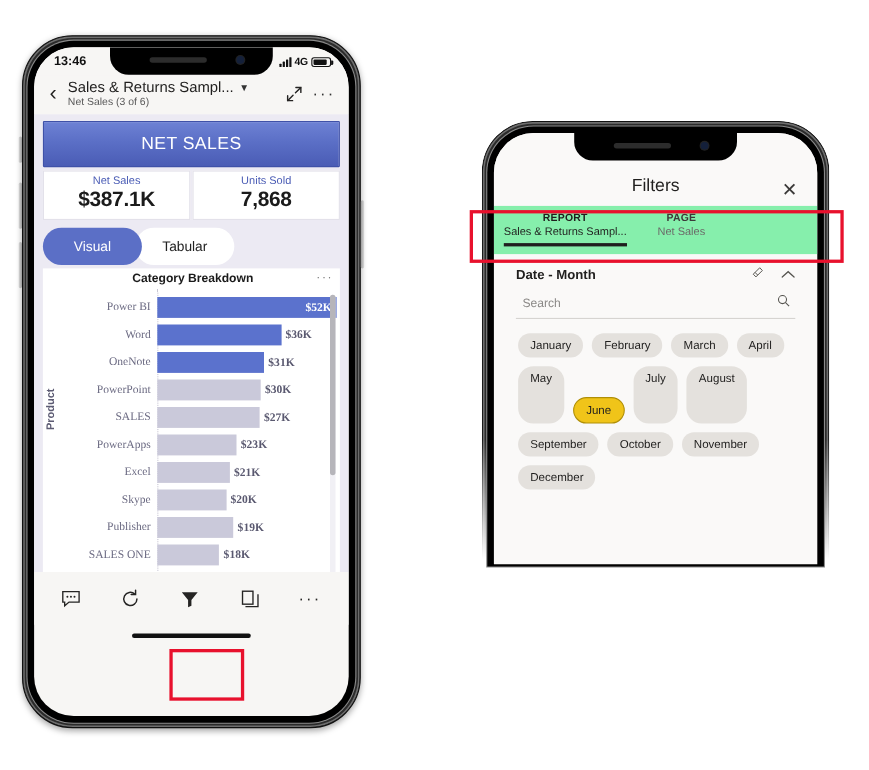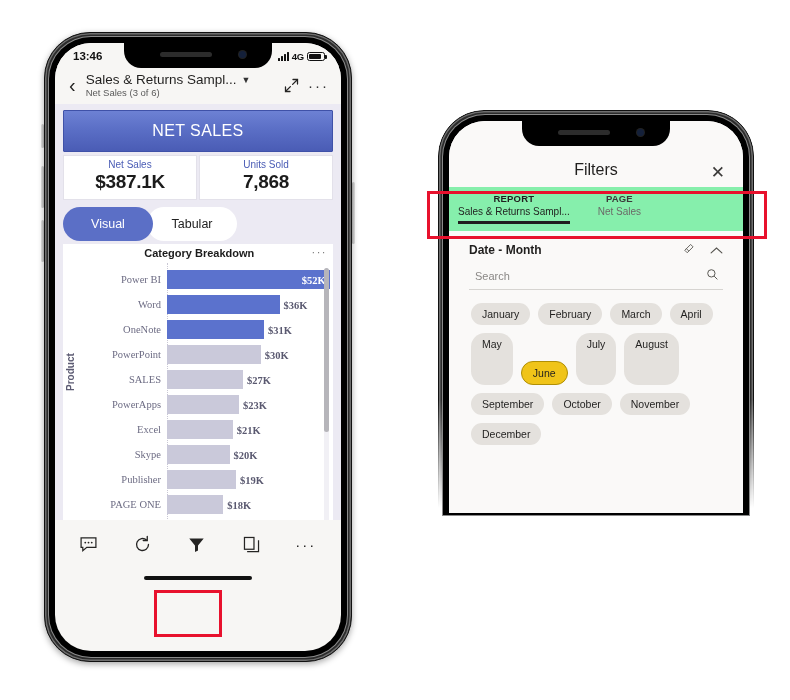--- a/index.html
+++ b/index.html
@@ -14,21 +14,21 @@
   .stage {
     position: relative;
     width: 790px;
     height: 700px;
     background: #ffffff;
   }
 
   
   .phone1 {
     position: absolute;
-    left: 44px;
+    left: 20px;
     top: 32px;
     width: 308px;
     height: 630px;
   }
   .phone-body {
     position: absolute;
     inset: 0;
     border-radius: 46px;
     background: #2b2b2b;
     box-shadow: 0 0 0 1.5px #6e6e6e inset, 0 2px 6px rgba(0,0,0,.35);
@@ -502,21 +502,21 @@
                   <div class="bar-cat">PowerPoint</div>
                   <div class="bar-wrap">
                     <div class="bar" style="width: 93.8182px;">
                       <span class="bar-val">$30K</span>
                     </div>
                   </div>
                 </div>
                 <div class="bar-row">
                   <div class="bar-cat">SALES</div>
                   <div class="bar-wrap">
-                    <div class="bar" style="width: 76px;">
+                    <div class="bar" style="width: 93px;">
                       <span class="bar-val">$27K</span>
                     </div>
                   </div>
                 </div>
                 <div class="bar-row">
                   <div class="bar-cat">PowerApps</div>
                   <div class="bar-wrap">
                     <div class="bar" style="width: 71.9273px;">
                       <span class="bar-val">$23K</span>
                     </div>
@@ -540,21 +540,21 @@
                 </div>
                 <div class="bar-row">
                   <div class="bar-cat">Publisher</div>
                   <div class="bar-wrap">
                     <div class="bar" style="width: 69px;">
                       <span class="bar-val">$19K</span>
                     </div>
                   </div>
                 </div>
                 <div class="bar-row">
-                  <div class="bar-cat">PAGE ONE</div>
+                  <div class="bar-cat">SALES ONE</div>
                   <div class="bar-wrap">
                     <div class="bar" style="width: 56.2909px;">
                       <span class="bar-val">$18K</span>
                     </div>
                   </div>
                 </div>
               </div>
           </div>
 
           <div class="vscroll">

